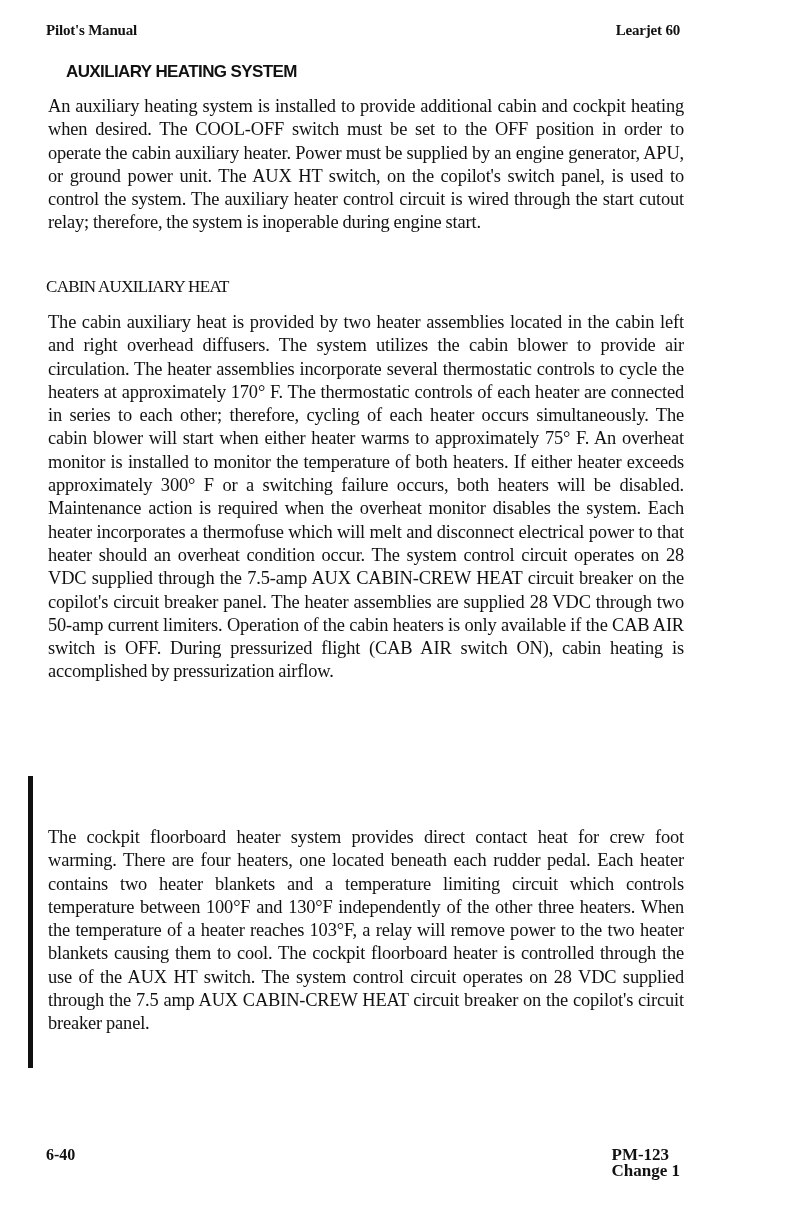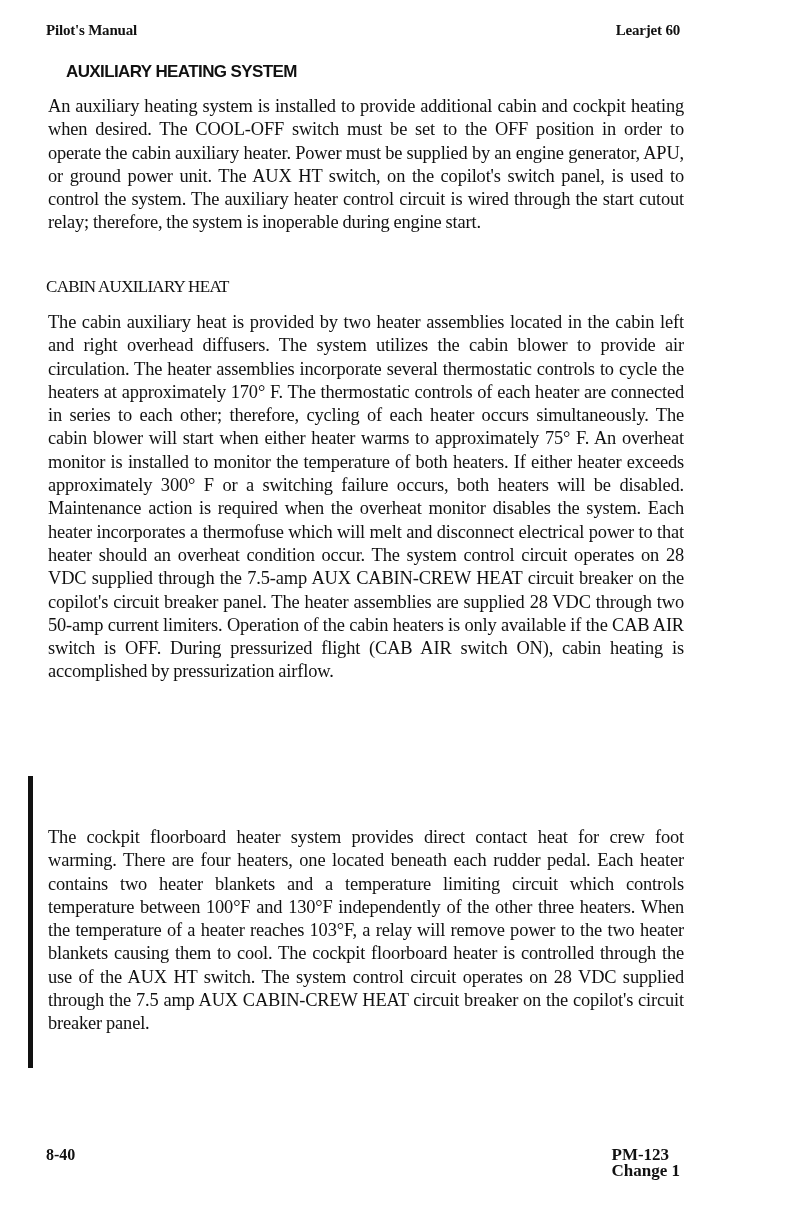--- a/index.html
+++ b/index.html
@@ -53,19 +53,19 @@
     <span>CABIN AUXILIARY HEAT</span>
   </div>
 
   <p class="body-text" id="p2">The cabin auxiliary heat is provided by two heater assemblies located in the cabin left and right overhead diffusers. The system utilizes the cabin blower to provide air circulation. The heater assemblies incorporate several thermostatic controls to cycle the heaters at approximately 170° F. The thermostatic controls of each heater are connected in series to each other; therefore, cycling of each heater occurs simultaneously. The cabin blower will start when either heater warms to approximately 75° F. An overheat monitor is installed to monitor the temperature of both heaters. If either heater exceeds approximately 300° F or a switching failure occurs, both heaters will be disabled. Maintenance action is required when the overheat monitor disables the system. Each heater incorporates a thermofuse which will melt and disconnect electrical power to that heater should an overheat condition occur. The system control circuit operates on 28 VDC supplied through the 7.5-amp AUX CABIN-CREW HEAT circuit breaker on the copilot's circuit breaker panel. The heater assemblies are supplied 28 VDC through two 50-amp current limiters. Operation of the cabin heaters is only available if the CAB AIR switch is OFF. During pressurized flight (CAB AIR switch ON), cabin heating is accomplished by pressurization airflow.</p>
 
   <div class="change-bar"></div>
 
 
   <p class="body-text" id="p3">The cockpit floorboard heater system provides direct contact heat for crew foot warming. There are four heaters, one located beneath each rudder pedal. Each heater contains two heater blankets and a temperature limiting circuit which controls temperature between 100°F and 130°F independently of the other three heaters. When the temperature of a heater reaches 103°F, a relay will remove power to the two heater blankets causing them to cool. The cockpit floorboard heater is controlled through the use of the AUX HT switch. The system control circuit operates on 28 VDC supplied through the 7.5 amp AUX CABIN-CREW HEAT circuit breaker on the copilot's circuit breaker panel.</p>
 
-  <div class="footer-left">8-40</div>
+  <div class="footer-left">6-40</div>
   <div class="footer-right">
     <div>PM-123</div>
     <div>Change 1</div>
   </div>
 
 </div>
 
 </body></html>

